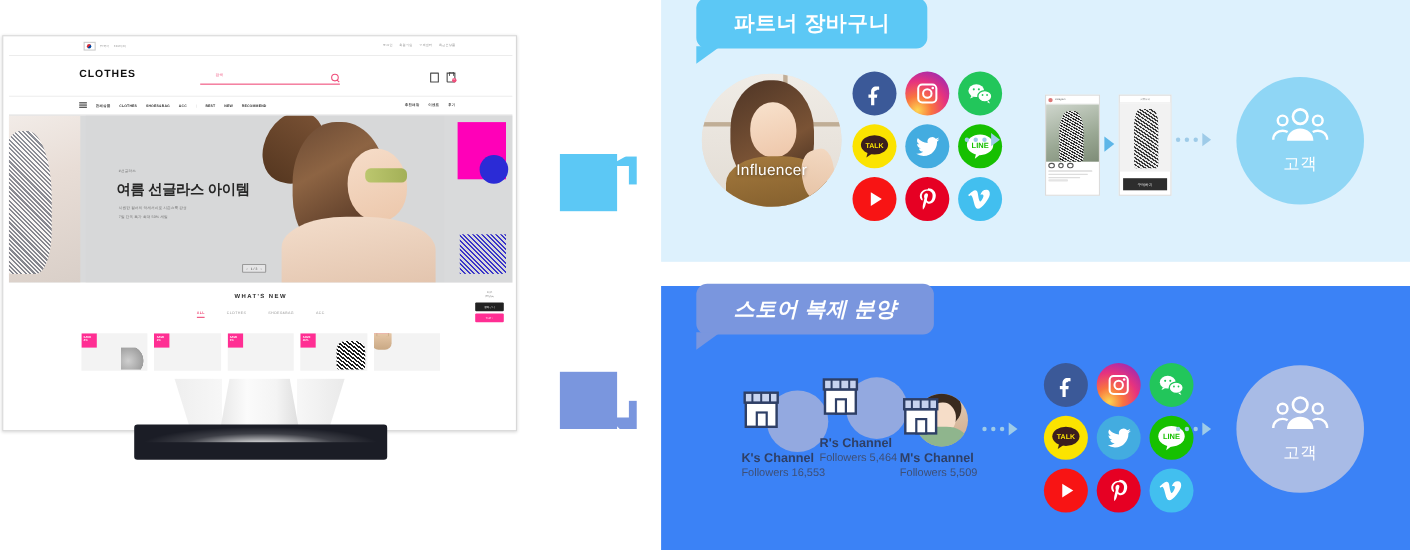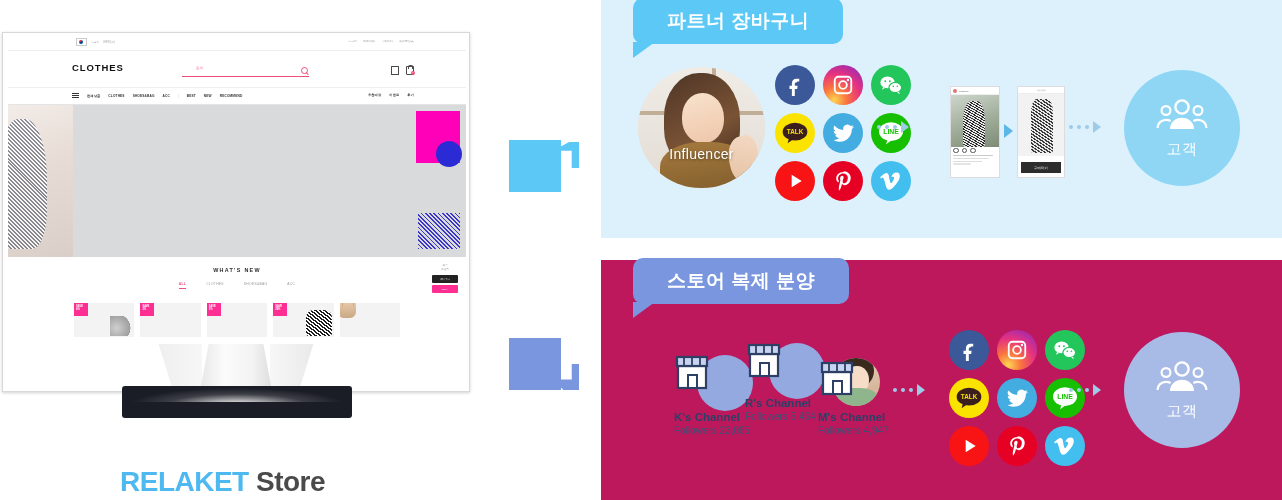--- a/index.html
+++ b/index.html
@@ -137,21 +137,21 @@
   #chip-top .tail{left:44px;top:2px;background:#5cc8f5;
     clip-path:polygon(62% 0,100% 0,100% 100%,72% 100%,72% 34%,0 34%);}
   #chip-bot{left:509px;top:338px;width:70px;height:62px;}
   #chip-bot .sq{background:#7a96de;}
   #chip-bot .tail{left:44px;top:26px;background:#7a96de;
     clip-path:polygon(0 60%,72% 60%,72% 0,100% 0,100% 100%,40% 100%);}
 
   
   .panel{position:absolute;left:601px;width:681px;}
   #panel-partner{top:0;height:238px;background:#ddf1fd;}
-  #panel-store{top:260px;height:240px;background:#be185d;}
+  #panel-store{top:260px;height:240px;background:#3b82f6;font-style:italic;}
 
   .bubble{position:absolute;left:32px;top:-2px;height:46px;border-radius:10px;
     display:flex;align-items:center;justify-content:center;padding:0 34px;}
   .bubble-txt{font-size:19px;font-weight:bold;color:#fff;letter-spacing:.5px;white-space:nowrap;}
   .bubble-tail{position:absolute;left:32px;top:42px;width:0;height:0;
     border-left:0 solid transparent;border-right:22px solid transparent;border-top:16px solid;}
   #bub-partner{background:#5cc8f5;}
   #bub-partner-tail{border-top-color:#5cc8f5;}
   #bub-store{background:#7a96de;}
   #bub-store-tail{border-top-color:#7a96de;}
@@ -300,20 +300,38 @@
         </div>
         <div class="nav-right">
           <span class="nav-item">추천매장</span>
           <span class="nav-item">이벤트</span>
           <span class="nav-item">후기</span>
         </div>
       </div>
 
       <div class="hero">
         <div class="hero-leftimg"></div>
+        <div class="hero-center">
+          <div class="hero-model">
+            <span class="model-pony"></span>
+            <span class="model-hair"></span>
+            <span class="model-face"></span>
+            <span class="model-glass"></span>
+            <span class="model-body"></span>
+          </div>
+          <div class="hero-tag">#선글라스</div>
+          <div class="hero-title">여름 선글라스 아이템</div>
+          <div class="hero-sub1">시원한 컬러의 악세서리로 시즌스룩 완성</div>
+          <div class="hero-sub2">7일 단독 특가 최대 50% 세일</div>
+          <div class="hero-pager">
+            <span>‹</span>
+            <span>1 / 3</span>
+            <span>›</span>
+          </div>
+        </div>
         <div class="hero-right">
           <span class="blk-pink"></span>
           <span class="blk-blue"></span>
           <span class="blk-hatch"></span>
         </div>
       </div>
 
       <div class="wn">
         <div class="wn-title">WHAT'S NEW</div>
         <div class="wn-tabs">
@@ -368,23 +386,20 @@
       </div>
 
     </div>
   </div>
 
   <div id="stand-side-l"></div>
   <div id="stand-side-r"></div>
   <div id="stand-neck"></div>
   <div id="stand-base"></div>
 
-  <div id="brandline">
-    <span class="b1">RELAKET</span><span class="b2"> Store</span>
-  </div>
 </div>
 
 <div class="chip" id="chip-top">
   <span class="sq"></span>
   <span class="tail"></span>
 </div>
 <div class="chip" id="chip-bot">
   <span class="sq"></span>
   <span class="tail"></span>
 </div>
@@ -536,21 +551,21 @@
   <span class="ch-circle" style="left:697px;top:355px;width:56px;height:56px;"></span>
   <span class="ch-shop" style="left:673px;top:352px;">
     <svg width="38" height="38" viewBox="0 0 38 38">
       <rect x="5" y="14" width="28" height="22" fill="#fff" stroke="#2e3f66" stroke-width="2.2"></rect>
       <rect x="4" y="5" width="30" height="9" fill="#c7d3ef" stroke="#2e3f66" stroke-width="2.2"></rect>
       <path d="M11 5v9M19 5v9M27 5v9" stroke="#2e3f66" stroke-width="1.8"></path>
       <rect x="15" y="23" width="9" height="13" fill="#fff" stroke="#2e3f66" stroke-width="2"></rect>
     </svg>
   </span>
   <span class="ch-name" style="left:674px;top:411px;">K's Channel</span>
-  <span class="ch-fol" style="left:674px;top:425px;">Followers 23,065</span>
+  <span class="ch-fol" style="left:674px;top:425px;">Followers 16,553</span>
 </div>
 
 <div class="ch">
   <span class="ch-circle" style="left:769px;top:343px;width:56px;height:56px;"></span>
   <span class="ch-shop" style="left:745px;top:340px;">
     <svg width="38" height="38" viewBox="0 0 38 38">
       <rect x="5" y="14" width="28" height="22" fill="#fff" stroke="#2e3f66" stroke-width="2.2"></rect>
       <rect x="4" y="5" width="30" height="9" fill="#c7d3ef" stroke="#2e3f66" stroke-width="2.2"></rect>
       <path d="M11 5v9M19 5v9M27 5v9" stroke="#2e3f66" stroke-width="1.8"></path>
       <rect x="15" y="23" width="9" height="13" fill="#fff" stroke="#2e3f66" stroke-width="2"></rect>
@@ -568,21 +583,21 @@
   </span>
   <span class="ch-shop" style="left:818px;top:358px;">
     <svg width="38" height="38" viewBox="0 0 38 38">
       <rect x="5" y="14" width="28" height="22" fill="#fff" stroke="#2e3f66" stroke-width="2.2"></rect>
       <rect x="4" y="5" width="30" height="9" fill="#c7d3ef" stroke="#2e3f66" stroke-width="2.2"></rect>
       <path d="M11 5v9M19 5v9M27 5v9" stroke="#2e3f66" stroke-width="1.8"></path>
       <rect x="15" y="23" width="9" height="13" fill="#fff" stroke="#2e3f66" stroke-width="2"></rect>
     </svg>
   </span>
   <span class="ch-name" style="left:818px;top:411px;">M's Channel</span>
-  <span class="ch-fol" style="left:818px;top:425px;">Followers 4,947</span>
+  <span class="ch-fol" style="left:818px;top:425px;">Followers 5,509</span>
 </div>
 
 <div class="dotarrow" style="left:893px;top:384px;">
   <i></i>
     <i></i>
     <i></i>
   <span class="chev"></span>
 </div>
 
 <div class="sgrid" id="sgrid-bot">

